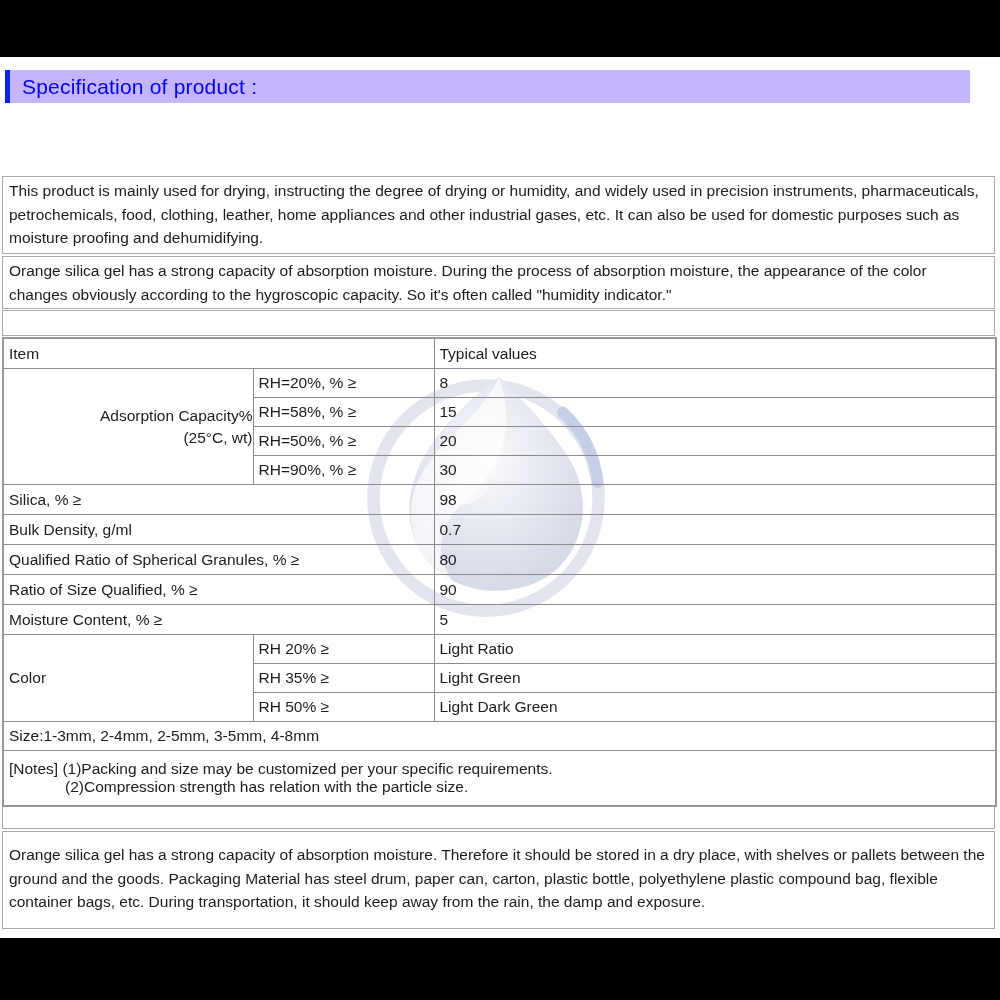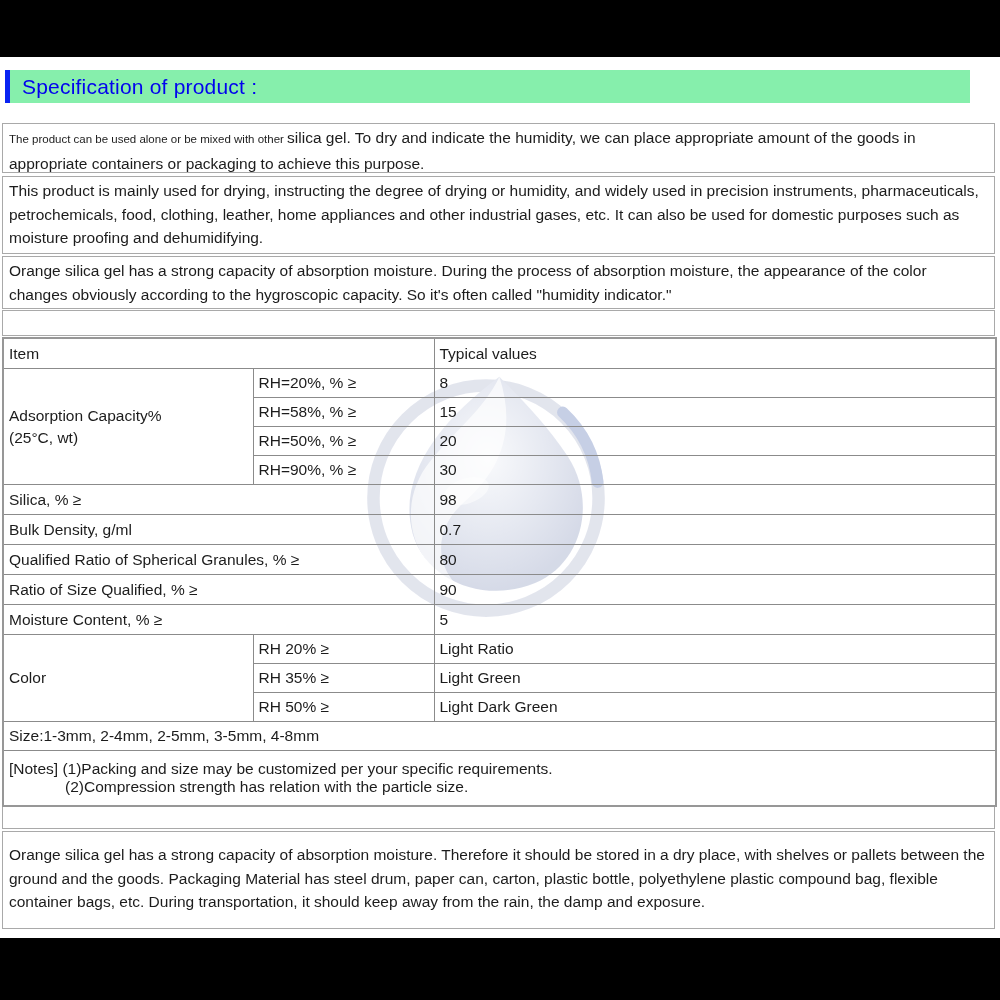--- a/index.html
+++ b/index.html
@@ -1,21 +1,21 @@
 <!DOCTYPE html>
 <html><head>
 <meta charset="utf-8">
 <style>
   html,body{margin:0;padding:0;background:#000;}
   .stage{position:relative;width:1000px;height:1000px;background:#000;overflow:hidden;
          font-family:"Liberation Sans","DejaVu Sans",sans-serif;color:#1c1c1c;}
   .page{position:absolute;left:0;top:57px;width:1000px;height:881px;background:#ffffff;}
 
   
-  .header-bar{position:absolute;left:5px;top:13px;width:948px;height:33px;background:#86efac;
+  .header-bar{position:absolute;left:5px;top:13px;width:948px;height:33px;background:#c4b5fd;
               border-left:5px solid #0923f2;display:flex;align-items:center;padding-left:12px;}
   .header-bar .title{font-size:21px;color:#0202ee;letter-spacing:0.2px;}
 
   
   .box{position:absolute;left:2px;width:993px;border:1px solid #a9a9a9;background:transparent;
        font-size:15.5px;line-height:23.5px;box-sizing:border-box;padding:2px 6px;}
   .box p{margin:0;}
   .small-lead{font-size:11.5px;}
 
   .p1{top:66px;height:50px;}
@@ -26,41 +26,38 @@
   .storage{top:774px;height:98px;padding-top:11px;}
 
   
   .spec-table-wrap{position:absolute;left:2px;top:280px;width:995px;}
   table.spec{border-collapse:collapse;width:100%;table-layout:fixed;background:transparent;
              font-size:15.5px;position:relative;z-index:2;}
   table.spec td{border:1px solid #8b8b8b;padding:0 0 0 5px;vertical-align:middle;
                 overflow:hidden;white-space:nowrap;}
   table.spec{border:2px solid #979797;}
   td.h30{height:29px;margin-left:32px;} td.h29{height:28px;} td.h54{height:54px;vertical-align:top;padding-top:5px;}
-  .two-line{line-height:22px;}
+  .two-line{line-height:22px;text-align:right;}
   .notes-l2{padding-left:56px;}
 
   
   .watermark{position:absolute;left:352px;top:300px;width:268px;height:268px;z-index:1;pointer-events:none;}
 
   
 </style>
 </head>
 <body>
 
 <div class="stage">
   <div class="page">
 
     <div class="header-bar">
       <span class="title">Specification of product :</span>
     </div>
 
-    <div class="box p1">
-      <p><span class="small-lead">The product can be used alone or be mixed with other </span><span>silica gel. To dry and indicate the humidity, we can place appropriate amount of the goods in appropriate containers or packaging to achieve this purpose.</span></p>
-    </div>
 
     <div class="box p2">
       <p>This product is mainly used for drying, instructing the degree of drying or humidity, and widely used in precision instruments, pharmaceuticals, petrochemicals, food, clothing, leather, home appliances and other industrial gases, etc. It can also be used for domestic purposes such as moisture proofing and dehumidifying.</p>
     </div>
 
     <div class="box p3">
       <p>Orange silica gel has a strong capacity of absorption moisture. During the process of absorption moisture, the appearance of the color changes obviously according to the hygroscopic capacity. So it's often called "humidity indicator."</p>
     </div>
 
     <div class="box empty1"></div>

